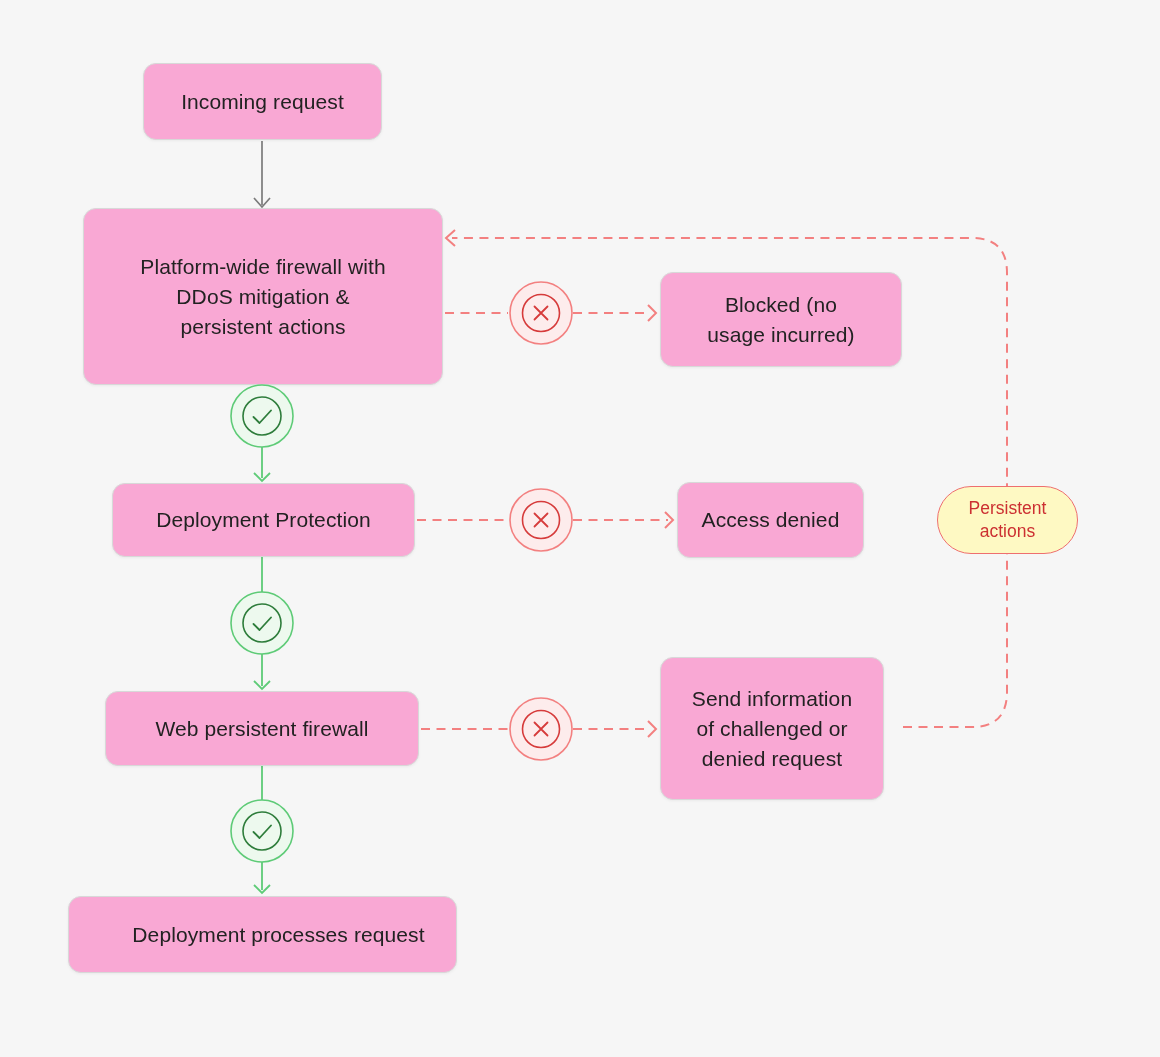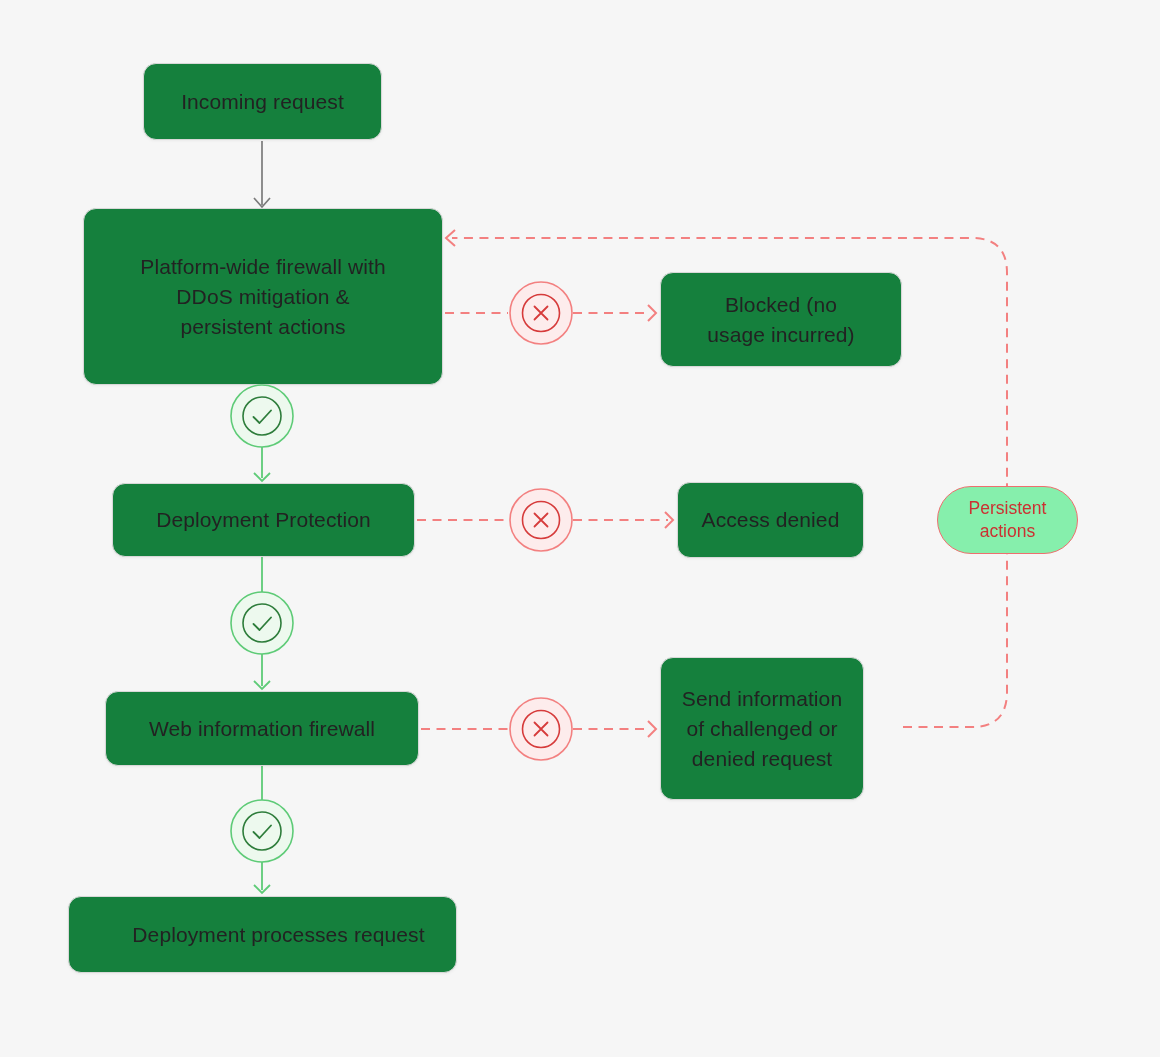--- a/index.html
+++ b/index.html
@@ -16,21 +16,21 @@
     overflow: hidden;
   }
   .connector-layer {
     position: absolute;
     left: 0; top: 0;
     width: 1160px; height: 1057px;
     pointer-events: none;
   }
   .node {
     position: absolute;
-    background: #15803d;
+    background: #f9a8d4;
     border: 1px solid #d8d8d8;
     border-radius: 13px;
     box-shadow: 0 1px 3px rgba(0,0,0,0.05);
     display: flex;
     align-items: center;
     justify-content: center;
     text-align: center;
     box-sizing: border-box;
   }
   .node .label {
@@ -42,21 +42,21 @@
   }
   .badge {
     position: absolute;
     width: 64px;
     height: 64px;
   }
   .pill {
     position: absolute;
     left: 937px; top: 486px;
     width: 141px; height: 68px;
-    background: #86efac;
+    background: #fef9c3;
     border: 1.5px solid #ee6f6f;
     border-radius: 36px;
     display: flex;
     align-items: center;
     justify-content: center;
     text-align: center;
     box-sizing: border-box;
   }
   .pill .label {
     font-size: 17.5px;
@@ -125,24 +125,24 @@
 
   <div class="node" style="left:112px; top:483px; width:303px; height:74px;">
     <span class="label">Deployment Protection</span>
   </div>
 
   <div class="node" style="left:677px; top:482px; width:187px; height:76px;">
     <span class="label">Access denied</span>
   </div>
 
   <div class="node" style="left:105px; top:691px; width:314px; height:75px;">
-    <span class="label">Web information firewall</span>
+    <span class="label">Web persistent firewall</span>
   </div>
 
-  <div class="node" style="left:660px; top:657px; width:204px; height:143px;">
+  <div class="node" style="left:660px; top:657px; width:224px; height:143px;">
     <span class="label">Send information
 of challenged or
 denied request</span>
   </div>
 
   <div class="node" style="left:68px; top:896px; width:389px; height:77px;padding-left:32px;">
     <span class="label">Deployment processes request</span>
   </div>
 
   <div class="badge" style="left:230px; top:384px;">

